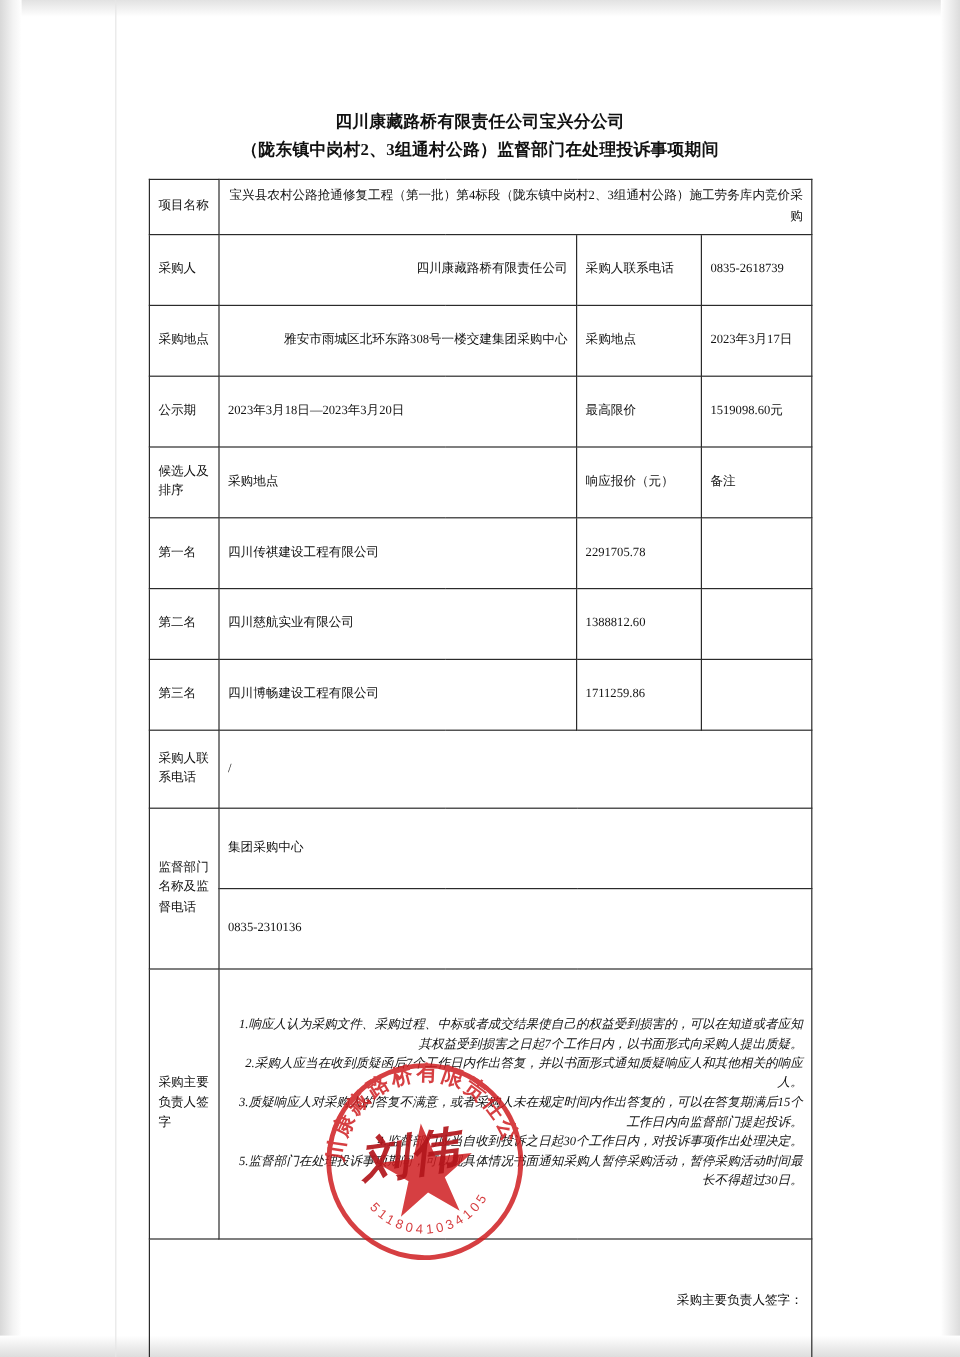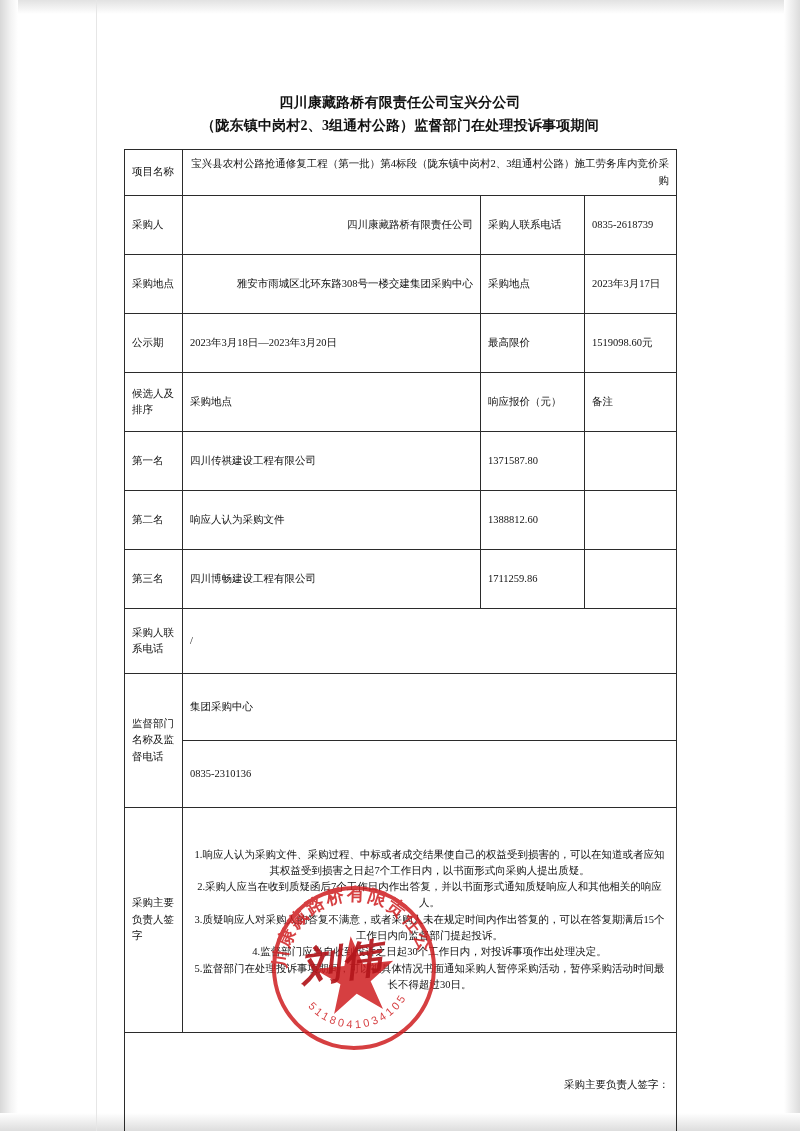--- a/index.html
+++ b/index.html
@@ -85,24 +85,25 @@
   .lbl {
     width: 58px;
     font-size: 10.5px;
     line-height: 1.5;
   }
   .c { text-align: left; }
   .l { text-align: right; }
   .cell-tall { height: 46px; }
 
   .notice-cell {
-    text-align: center;
+    text-align: right;
     font-size: 10.3px;
     line-height: 1.72;
     padding: 10px 9px 10px 10px;
+    font-style: italic;
   }
   .notice-cell p { margin: 0; text-indent: 0; }
 
   .sign-cell {
     height: 92px;
     vertical-align: middle;
     font-size: 10.8px;
     padding-left: 12px;
   }
 
@@ -181,26 +182,26 @@
       </tr>
       <tr>
         <td class="lbl cell-tall">候选人及排序</td>
         <td class="c" colspan="2">采购地点</td>
         <td class="c">响应报价（元）</td>
         <td class="c">备注</td>
       </tr>
       <tr>
         <td class="lbl cell-tall">第一名</td>
         <td class="c" colspan="2">四川传祺建设工程有限公司</td>
-        <td class="c">1371587.80</td>
+        <td class="c">2291705.78</td>
         <td class="c"></td>
       </tr>
       <tr>
         <td class="lbl cell-tall">第二名</td>
-        <td class="c" colspan="2">响应人认为采购文件</td>
+        <td class="c" colspan="2">四川慈航实业有限公司</td>
         <td class="c">1388812.60</td>
         <td class="c"></td>
       </tr>
       <tr>
         <td class="lbl cell-tall">第三名</td>
         <td class="c" colspan="2">四川博畅建设工程有限公司</td>
         <td class="c">1711259.86</td>
         <td class="c"></td>
       </tr>
       <tr>

